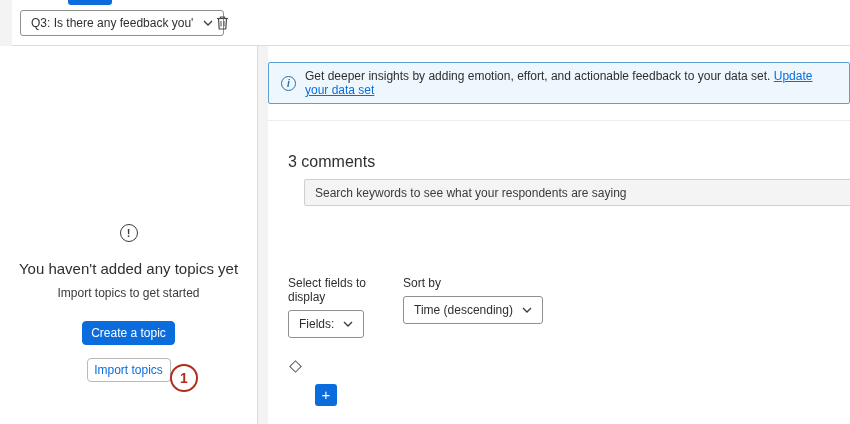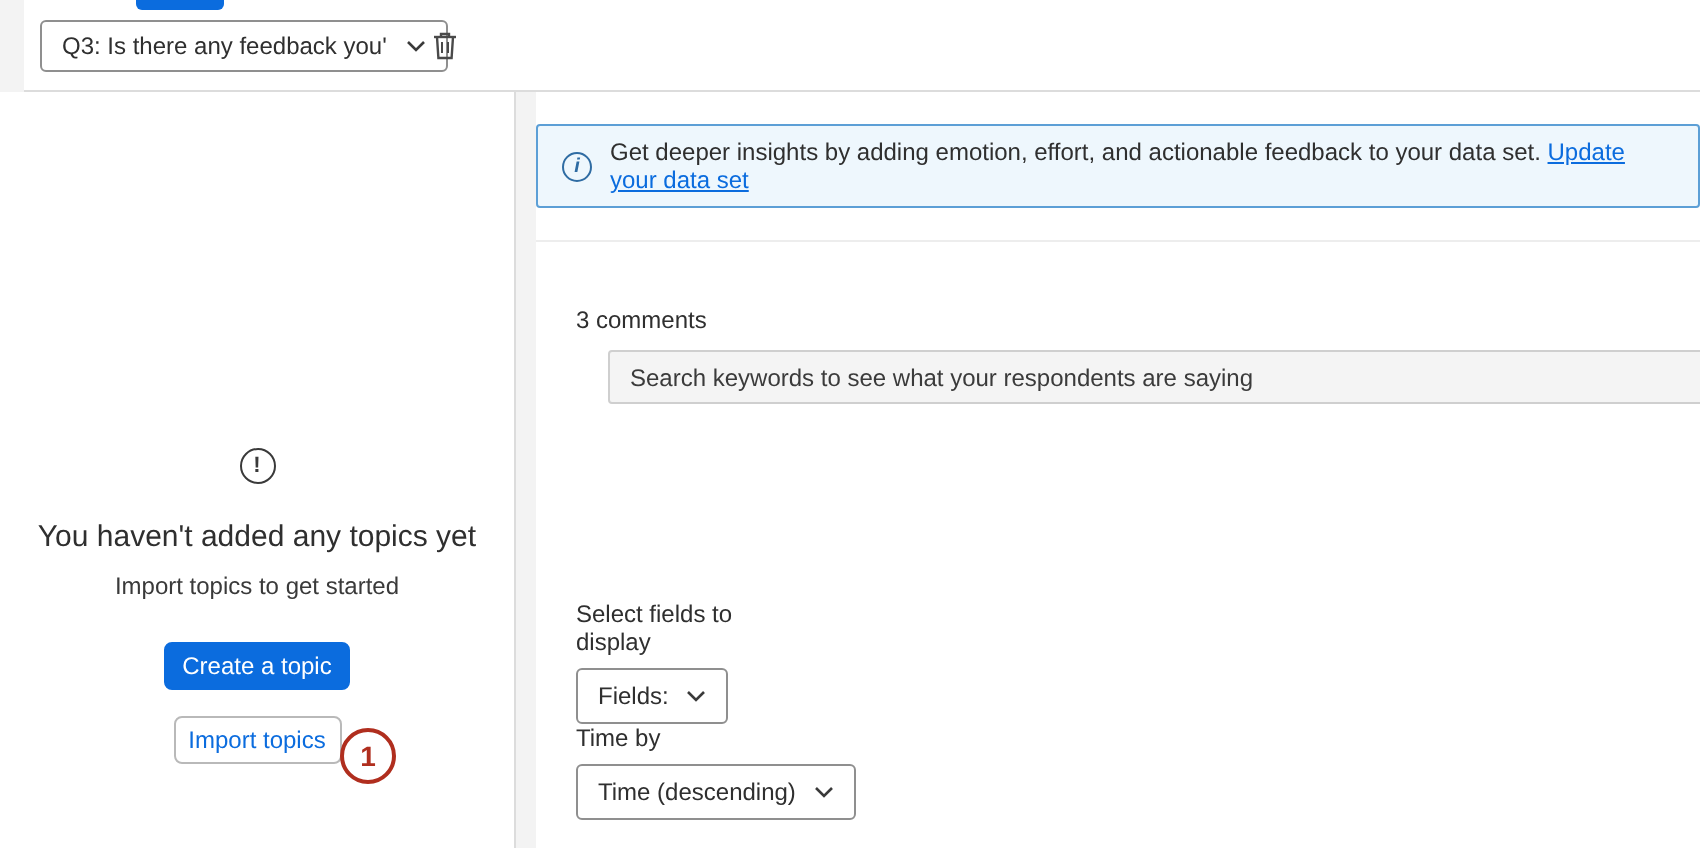--- a/index.html
+++ b/index.html
@@ -75,30 +75,30 @@
   .banner .circle-icon {
     width: 15px; height: 15px; border-color: #2f6ca3; color: #2f6ca3;
     font-size: 10px; font-style: italic; flex: 0 0 auto;
   }
   .banner a { color: #0b6cde; text-decoration: underline; cursor: pointer; }
 
   .card {
     margin-top: 16px; border-top: 1px solid #ededed;
     height: 311px; background: #fff;
   }
-  .comments-count { margin: 32px 0 0 20px; font-size: 12px; color: #2f2f2f; }
+  .comments-count { margin: 32px 0 0 20px; font-size: 16px; color: #2f2f2f; }
   .search-input {
     display: block; margin: 8px 0 0 36px; width: calc(100% - 20px); height: 27px;
     background: #f4f4f4; border: 1px solid #cfcfcf; border-radius: 2px;
     font-size: 12px; padding: 0 10px; color: #2f2f2f;
     font-family: "Liberation Sans", sans-serif;
   }
   .search-input::placeholder { color: #3b3b3b; opacity: 1; }
 
-  .filters-row { display: flex; margin: 98px 0 0 20px; flex-direction: column; }
+  .filters-row { display: flex; margin: 70px 0 0 20px; }
   .filter-col-1 { width: 115px; }
   .filter-label { font-size: 12px; color: #2f2f2f; }
   .select-btn {
     margin-top: 6px; height: 28px;
     display: inline-flex; align-items: center; gap: 9px;
     padding: 0 10px; background: #fff;
     border: 1px solid #8f8f8f; border-radius: 3px;
     font-size: 12px; color: #2f2f2f; cursor: pointer;
     font-family: "Liberation Sans", sans-serif;
   }
@@ -185,21 +185,21 @@
         <div class="select-btn">
           <span>Fields:</span>
           <span>
             <svg width="10" height="6" viewBox="0 0 10 6">
                 <path d="M1 1 L5 5 L9 1" stroke="#3a3a3a" stroke-width="1.3" fill="none"></path>
               </svg>
           </span>
         </div>
       </div>
       <div>
-        <div class="filter-label">Time by</div>
+        <div class="filter-label">Sort by</div>
         <div class="select-btn">
           <span>Time (descending)</span>
           <span>
             <svg width="10" height="6" viewBox="0 0 10 6">
                 <path d="M1 1 L5 5 L9 1" stroke="#3a3a3a" stroke-width="1.3" fill="none"></path>
               </svg>
           </span>
         </div>
       </div>
     </div>

